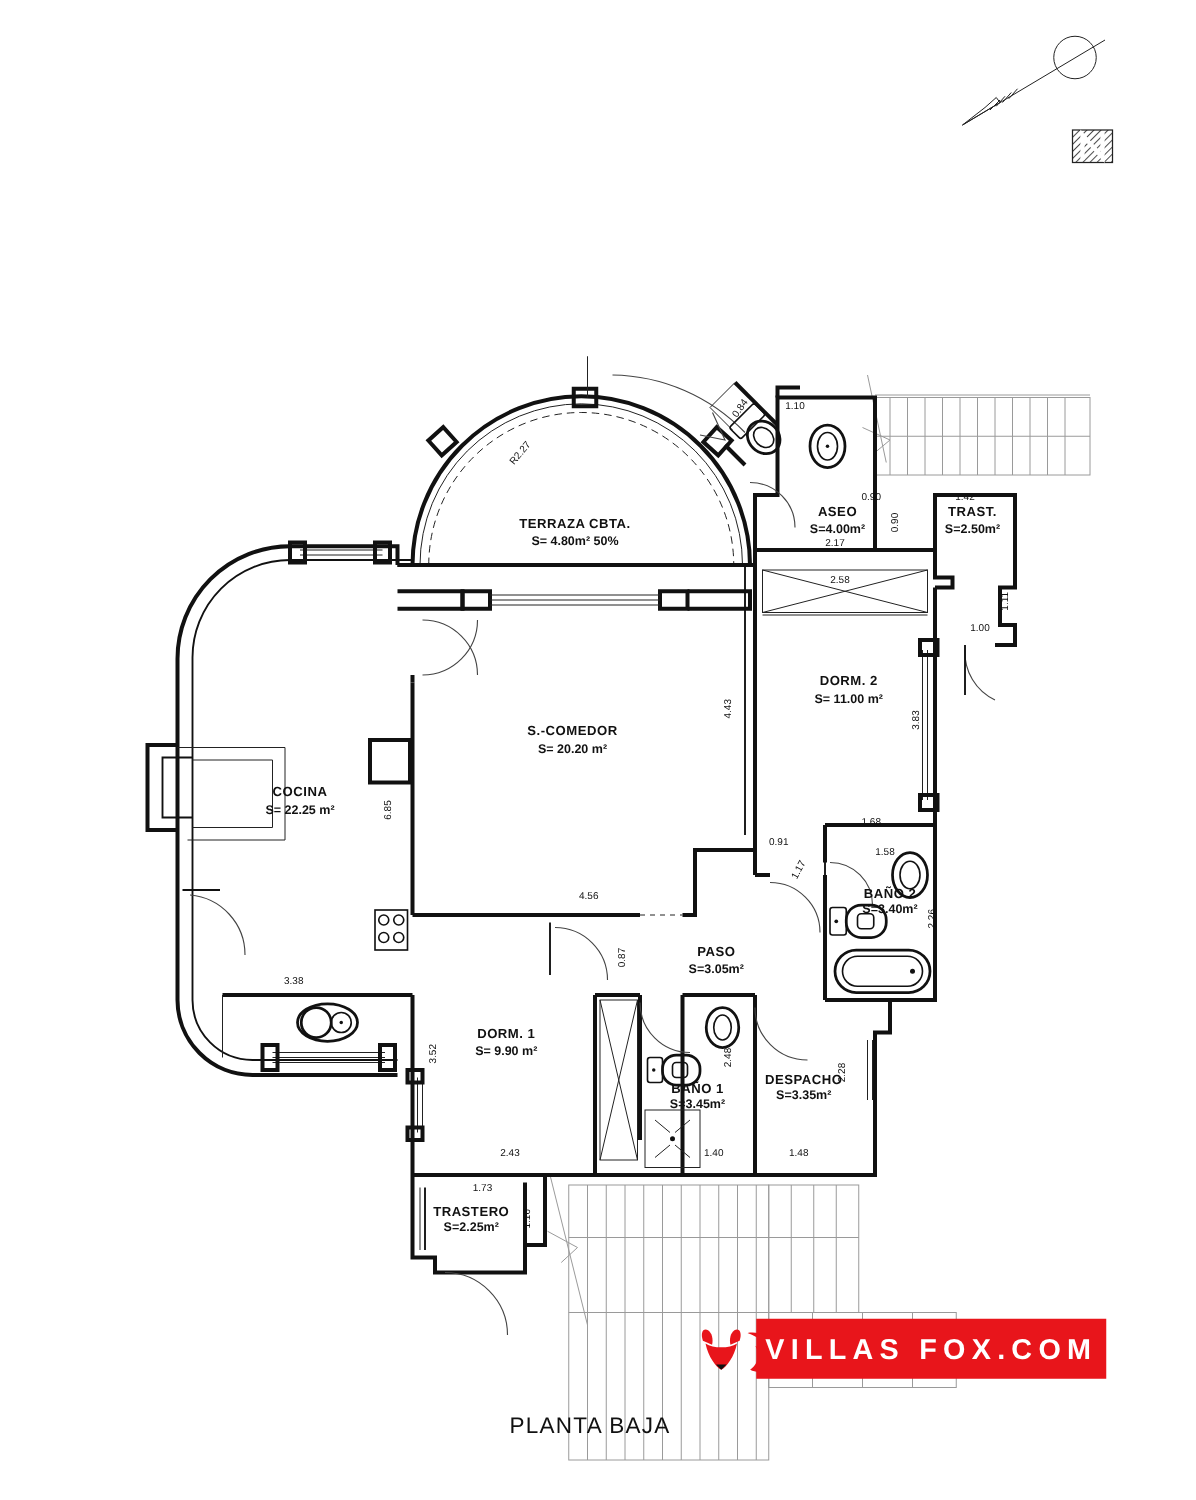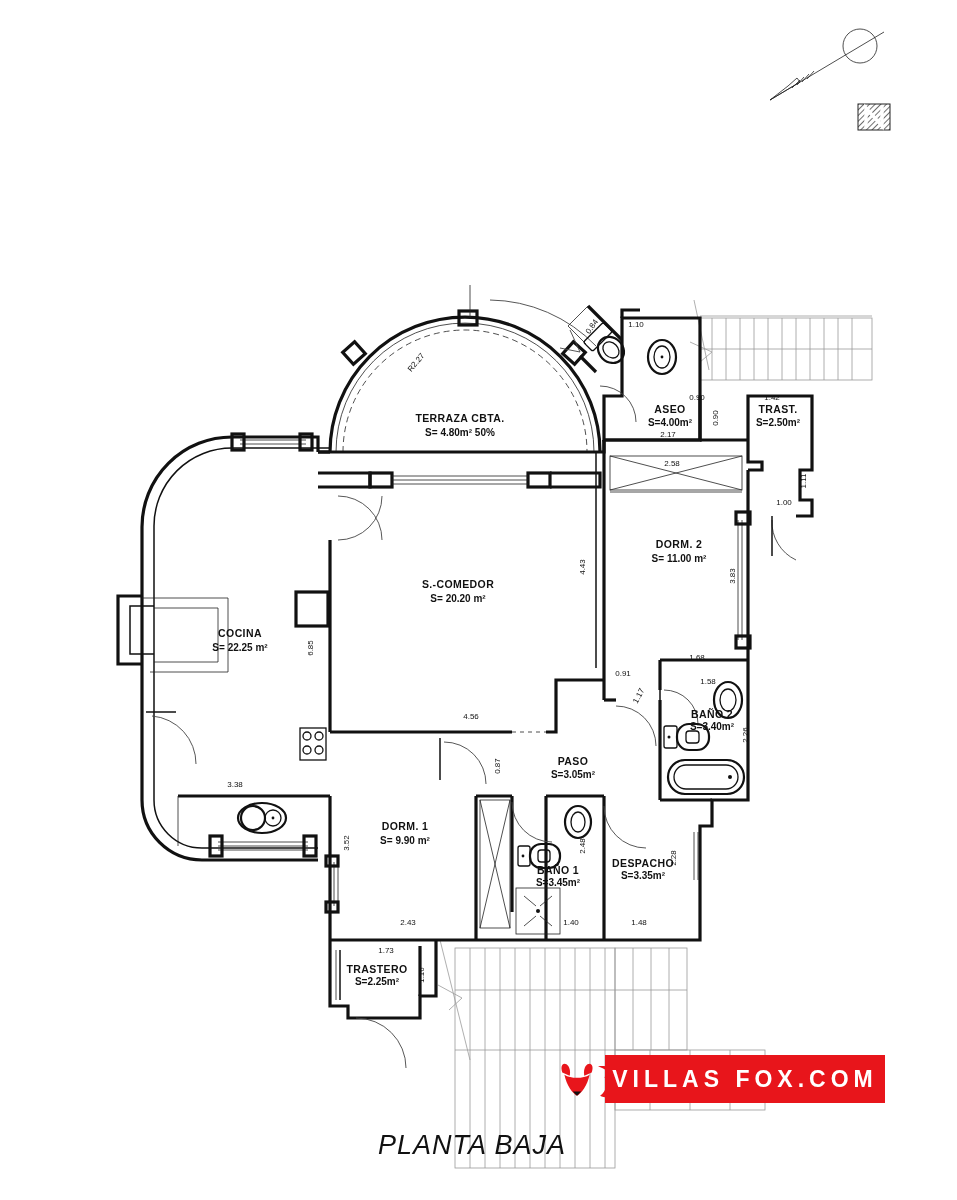--- a/index.html
+++ b/index.html
@@ -1,20 +1,20 @@
 <!DOCTYPE html>
 <html><head>
 <meta charset="utf-8">
 <style>
   html,body{margin:0;padding:0;background:#ffffff;}
   body{width:957px;height:1200px;position:relative;overflow:hidden;
        font-family:"Liberation Sans", sans-serif;color:#111;}
   #plan{position:absolute;left:0;top:0;width:957px;height:1200px;}
   .ttl{position:absolute;left:0;top:1130px;width:944px;text-align:center;
-       font-size:27px;letter-spacing:1px;color:#111;font-style:italic;}
+       font-size:18px;letter-spacing:1px;color:#111;}
   .logo{position:absolute;left:545px;top:1055px;width:366px;height:48px;border-radius:21px;}
   .logobox{position:absolute;left:60px;top:0;width:280px;height:48px;background:#e8151b;}
   .logotext{position:absolute;left:60px;top:0;width:280px;height:48px;
             line-height:48px;text-align:center;color:#fff;font-size:23px;
             letter-spacing:5px;font-weight:bold;}
   svg{display:block;}
   text{font-family:"Liberation Sans", sans-serif;fill:#111;}
   .rlabel{font-size:10.5px;text-anchor:middle;font-weight:bold;letter-spacing:0.4px;}
   .rarea{font-size:10px;text-anchor:middle;font-weight:bold;}
   .dim{font-size:8px;text-anchor:middle;fill:#111;}

